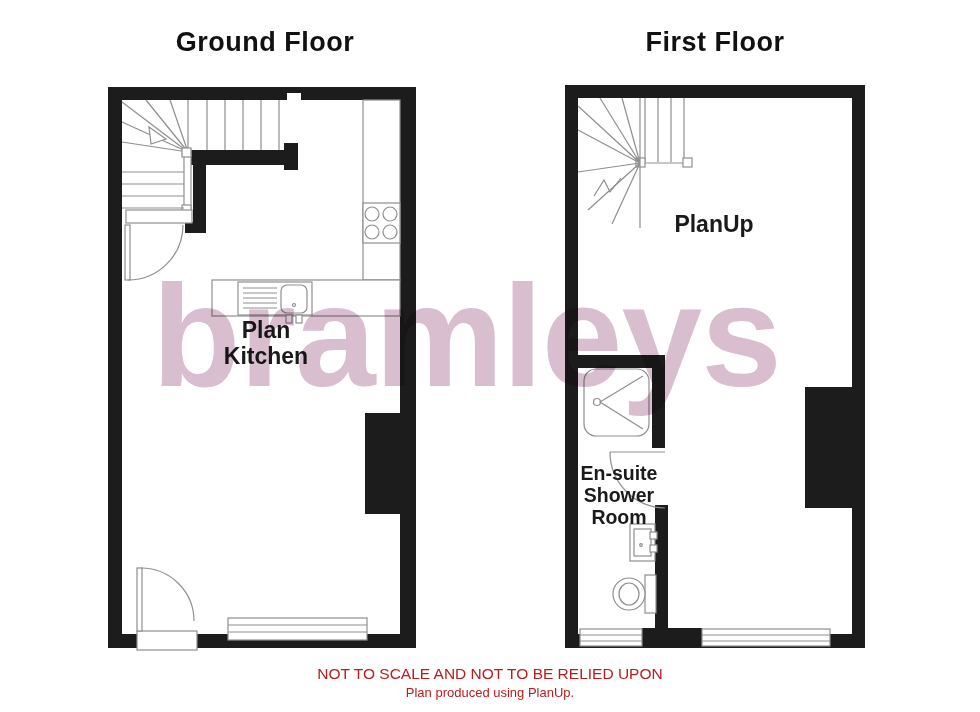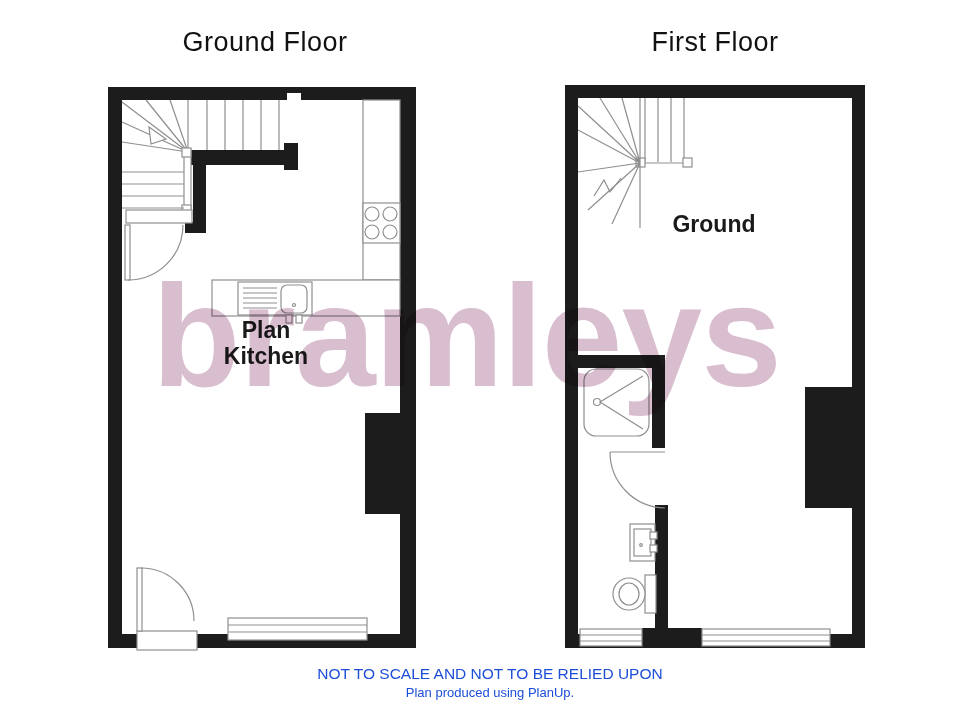--- a/index.html
+++ b/index.html
@@ -1,21 +1,21 @@
 <!DOCTYPE html>
 <html><head>
 <meta charset="utf-8">
 <style>
   html,body{margin:0;padding:0;background:#ffffff;}
   .canvas{
     position:relative;width:980px;height:712px;background:#ffffff;
     font-family:"Liberation Sans", sans-serif;overflow:hidden;
   }
   .floor-title{
-    position:absolute;top:27px;font-size:27px;font-weight:normal;color:#111;
+    position:absolute;top:27px;font-size:27px;font-weight:bold;color:#111;
     text-align:center;letter-spacing:0.5px;
   }
   .floor-title.gf{left:105px;width:320px;}
   .floor-title.ff{left:565px;width:300px;text-align:center;}
   .plan{position:absolute;}
   .plan.gf{left:105px;top:85px;}
   .plan.ff{left:563px;top:83px;}
   .wall{fill:#1c1c1c;stroke:none;}
   .thin{stroke:#8f8f8f;stroke-width:1.2;fill:none;}
   .thinfill{stroke:#8f8f8f;stroke-width:1.2;fill:#ffffff;}
@@ -24,21 +24,21 @@
   }
   .room-label.gf-room{left:191px;top:317px;width:150px;font-size:23px;line-height:26px;}
   .room-label.bedroom{left:639px;top:211px;width:150px;font-size:23px;line-height:26px;}
   .room-label.ensuite{left:560px;top:462px;width:118px;font-size:19.5px;line-height:22px;}
   .watermark{
     position:absolute;left:152px;top:264px;z-index:4;
     font-size:145px;font-weight:bold;line-height:145px;letter-spacing:-1px;
     mix-blend-mode:multiply;white-space:nowrap;pointer-events:none;
   }
   .footer{
-    position:absolute;left:0;width:980px;text-align:center;color:#1d4ed8;
+    position:absolute;left:0;width:980px;text-align:center;color:#b91c1c;
   }
   .footer.l1{top:665px;font-size:15.5px;}
   .footer.l2{top:685px;font-size:13px;}
 </style>
 </head>
 <body>
 
 <div class="canvas">
 
   <div class="floor-title gf">Ground Floor</div>
@@ -163,21 +163,26 @@
       <rect class="thinfill" x="702" y="629" width="128" height="17"></rect>
       <path class="thin" d="M702,635H830 M702,641H830"></path>
     </g>
   </svg>
 
   <div class="room-label gf-room">
     <div>Plan</div>
     <div>Kitchen</div>
   </div>
 
-  <div class="room-label bedroom">Ground</div>
+  <div class="room-label bedroom">PlanUp</div>
 
+  <div class="room-label ensuite">
+    <div>En-suite</div>
+    <div>Shower</div>
+    <div>Room</div>
+  </div>
 
   <div class="watermark" style="color: rgb(217, 190, 208);">bramleys</div>
 
   <div class="footer l1">NOT TO SCALE AND NOT TO BE RELIED UPON</div>
   <div class="footer l2">Plan produced using PlanUp.</div>
 
 </div>
 
 </body></html>

